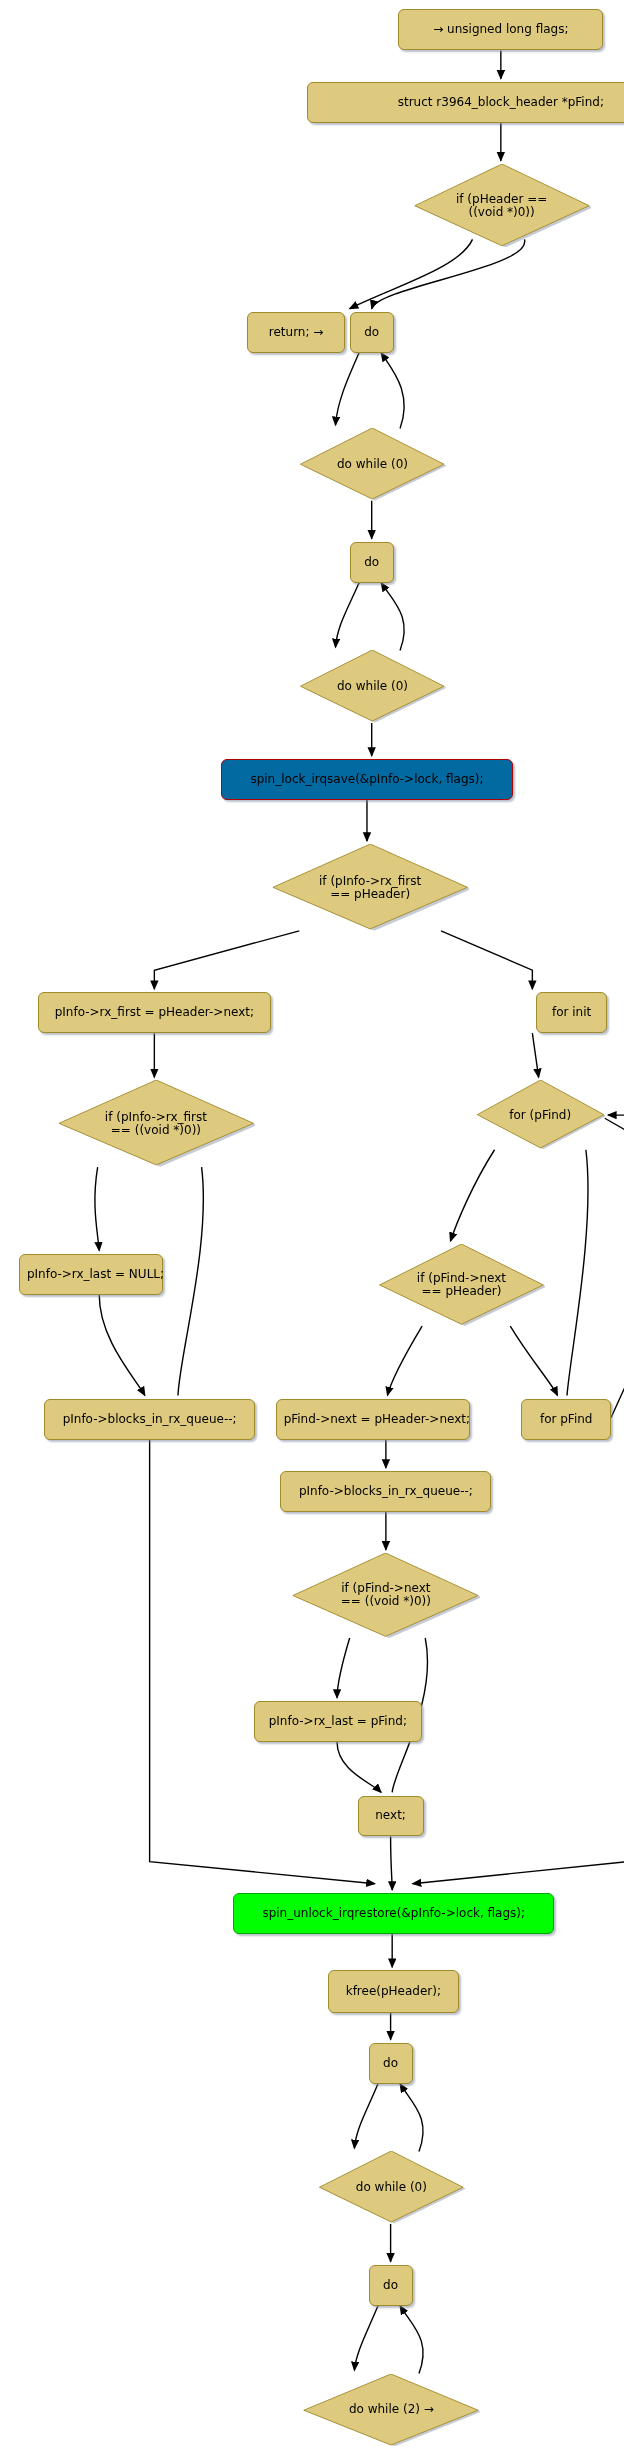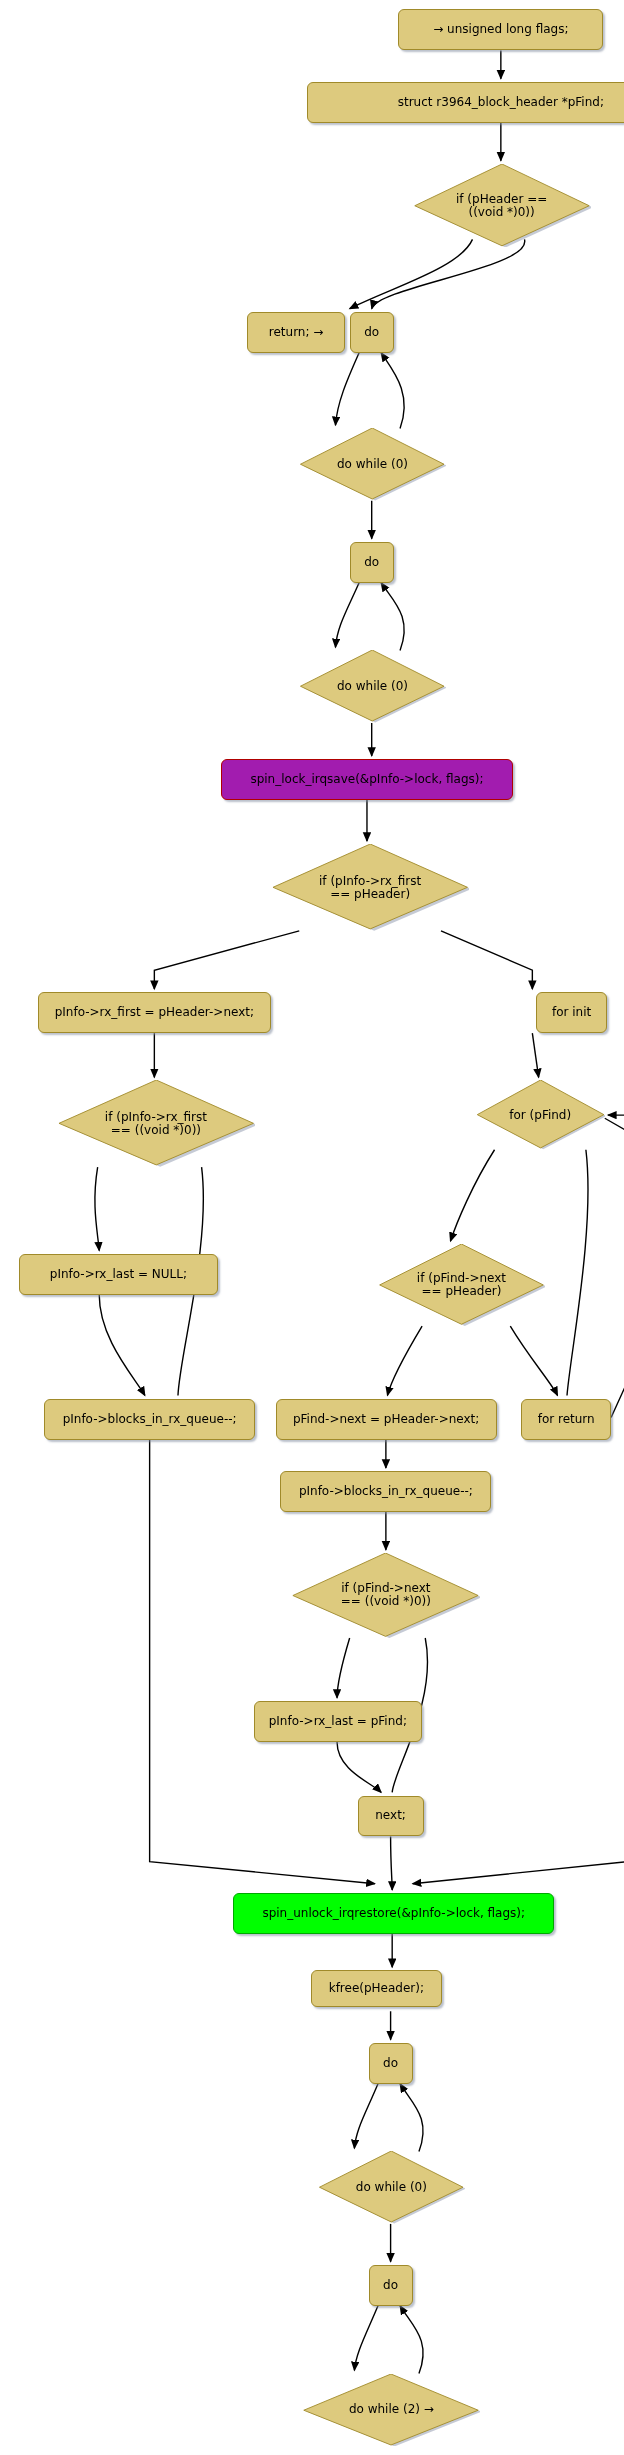--- a/index.html
+++ b/index.html
@@ -44,21 +44,21 @@
   }
   
   .box {
     border: 1px solid #a08a2a;
     border-radius: 6px;
     background: #ddca7e;
     box-shadow: 2px 2px 2px rgba(130,140,160,0.55);
     padding: 10px 7px;
   }
   .box.red {
-    background: #a21caf;
+    background: #0369a1;
     border-color: #b00000;
   }
   .box.green {
     background: #00ff00;
     border-color: #00a800;
   }
   
   .diamond {
     background: transparent;
     border: none;
@@ -157,39 +157,39 @@
       <div class="node box" style="left: 496.125px; top: 992.25px; width: 70.875px; height: 40.95px; margin-left: 40px;"><span class="lbl">for init</span></div>
       <div class="node diamond" style="left: 56.7px; top: 1080.45px; width: 198.45px; height: 86.625px;"><svg class="dshape" viewBox="0 0 100 100" preserveAspectRatio="none">
           <polygon points="52,4 101,52 52,100 3,52" fill="rgba(140,150,171,0.5)" stroke="none"></polygon>
           <polygon points="50,0 99,50 50,98 1,50" fill="#ddca7e" stroke="#a08a2a" stroke-width="0.9" vector-effect="non-scaling-stroke"></polygon>
         </svg><span class="lbl">if (pInfo-&gt;rx_first
 == ((void *)0))</span></div>
       <div class="node diamond" style="left: 475.65px; top: 1080.45px; width: 129.15px; height: 69.3px;"><svg class="dshape" viewBox="0 0 100 100" preserveAspectRatio="none">
           <polygon points="52,4 101,52 52,100 3,52" fill="rgba(140,150,171,0.5)" stroke="none"></polygon>
           <polygon points="50,0 99,50 50,98 1,50" fill="#ddca7e" stroke="#a08a2a" stroke-width="0.9" vector-effect="non-scaling-stroke"></polygon>
         </svg><span class="lbl">for (pFind)</span></div>
-      <div class="node box" style="left: 18.9px; top: 1253.7px; width: 199px; height: 40.95px; border-radius: 6px;"><span class="lbl">pInfo-&gt;rx_last = NULL;</span></div>
+      <div class="node box" style="left: 18.9px; top: 1253.7px; width: 144px; height: 40.95px; border-radius: 6px;"><span class="lbl">pInfo-&gt;rx_last = NULL;</span></div>
       <div class="node diamond" style="left: 378px; top: 1244.25px; width: 166.95px; height: 81.9px;"><svg class="dshape" viewBox="0 0 100 100" preserveAspectRatio="none">
           <polygon points="52,4 101,52 52,100 3,52" fill="rgba(140,150,171,0.5)" stroke="none"></polygon>
           <polygon points="50,0 99,50 50,98 1,50" fill="#ddca7e" stroke="#a08a2a" stroke-width="0.9" vector-effect="non-scaling-stroke"></polygon>
         </svg><span class="lbl">if (pFind-&gt;next
 == pHeader)</span></div>
       <div class="node box" style="left: 44.1px; top: 1398.6px; width: 211.05px; height: 40.95px;"><span class="lbl">pInfo-&gt;blocks_in_rx_queue--;</span></div>
-      <div class="node box" style="left: 275.625px; top: 1398.6px; width: 221px; height: 40.95px;"><span class="lbl">pFind-&gt;next = pHeader-&gt;next;</span></div>
-      <div class="node box" style="left: 521.325px; top: 1398.6px; width: 89.775px; height: 40.95px;"><span class="lbl">for return</span></div>
+      <div class="node box" style="left: 275.625px; top: 1398.6px; width: 194px; height: 40.95px;"><span class="lbl">pFind-&gt;next = pHeader-&gt;next;</span></div>
+      <div class="node box" style="left: 521.325px; top: 1398.6px; width: 89.775px; height: 40.95px;"><span class="lbl">for pFind</span></div>
       <div class="node box" style="left: 280.35px; top: 1471.05px; width: 211.05px; height: 40.95px;"><span class="lbl">pInfo-&gt;blocks_in_rx_queue--;</span></div>
       <div class="node diamond" style="left: 291.375px; top: 1552.95px; width: 189px; height: 85.05px;"><svg class="dshape" viewBox="0 0 100 100" preserveAspectRatio="none">
           <polygon points="52,4 101,52 52,100 3,52" fill="rgba(140,150,171,0.5)" stroke="none"></polygon>
           <polygon points="50,0 99,50 50,98 1,50" fill="#ddca7e" stroke="#a08a2a" stroke-width="0.9" vector-effect="non-scaling-stroke"></polygon>
         </svg><span class="lbl">if (pFind-&gt;next
 == ((void *)0))</span></div>
       <div class="node box" style="left: 253.575px; top: 1701px; width: 168.525px; height: 40.95px;"><span class="lbl">pInfo-&gt;rx_last = pFind;</span></div>
       <div class="node box" style="left: 357.525px; top: 1795.5px; width: 66.15px; height: 40.95px;"><span class="lbl">next;</span></div>
       <div class="node box green" style="left: 233.1px; top: 1893.15px; width: 321.3px; height: 40.95px;"><span class="lbl">spin_unlock_irqrestore(&amp;pInfo-&gt;lock, flags);</span></div>
-      <div class="node box" style="left: 311px; top: 1970.33px; width: 130.725px; height: 37px;"><span class="lbl">kfree(pHeader);</span></div>
+      <div class="node box" style="left: 328px; top: 1970.33px; width: 130.725px; height: 43px;"><span class="lbl">kfree(pHeader);</span></div>
       <div class="node box" style="left: 368.55px; top: 2042.77px; width: 44.1px; height: 40.95px;"><span class="lbl">do</span></div>
       <div class="node diamond" style="left: 318.15px; top: 2151.45px; width: 146.475px; height: 72.45px;"><svg class="dshape" viewBox="0 0 100 100" preserveAspectRatio="none">
           <polygon points="52,4 101,52 52,100 3,52" fill="rgba(140,150,171,0.5)" stroke="none"></polygon>
           <polygon points="50,0 99,50 50,98 1,50" fill="#ddca7e" stroke="#a08a2a" stroke-width="0.9" vector-effect="non-scaling-stroke"></polygon>
         </svg><span class="lbl">do while (0)</span></div>
       <div class="node box" style="left: 368.55px; top: 2264.85px; width: 44.1px; height: 40.95px;"><span class="lbl">do</span></div>
       <div class="node diamond" style="left: 302.4px; top: 2373.53px; width: 177.975px; height: 72.45px;"><svg class="dshape" viewBox="0 0 100 100" preserveAspectRatio="none">
           <polygon points="52,4 101,52 52,100 3,52" fill="rgba(140,150,171,0.5)" stroke="none"></polygon>
           <polygon points="50,0 99,50 50,98 1,50" fill="#ddca7e" stroke="#a08a2a" stroke-width="0.9" vector-effect="non-scaling-stroke"></polygon>
         </svg><span class="lbl">do while (2) →</span></div>

